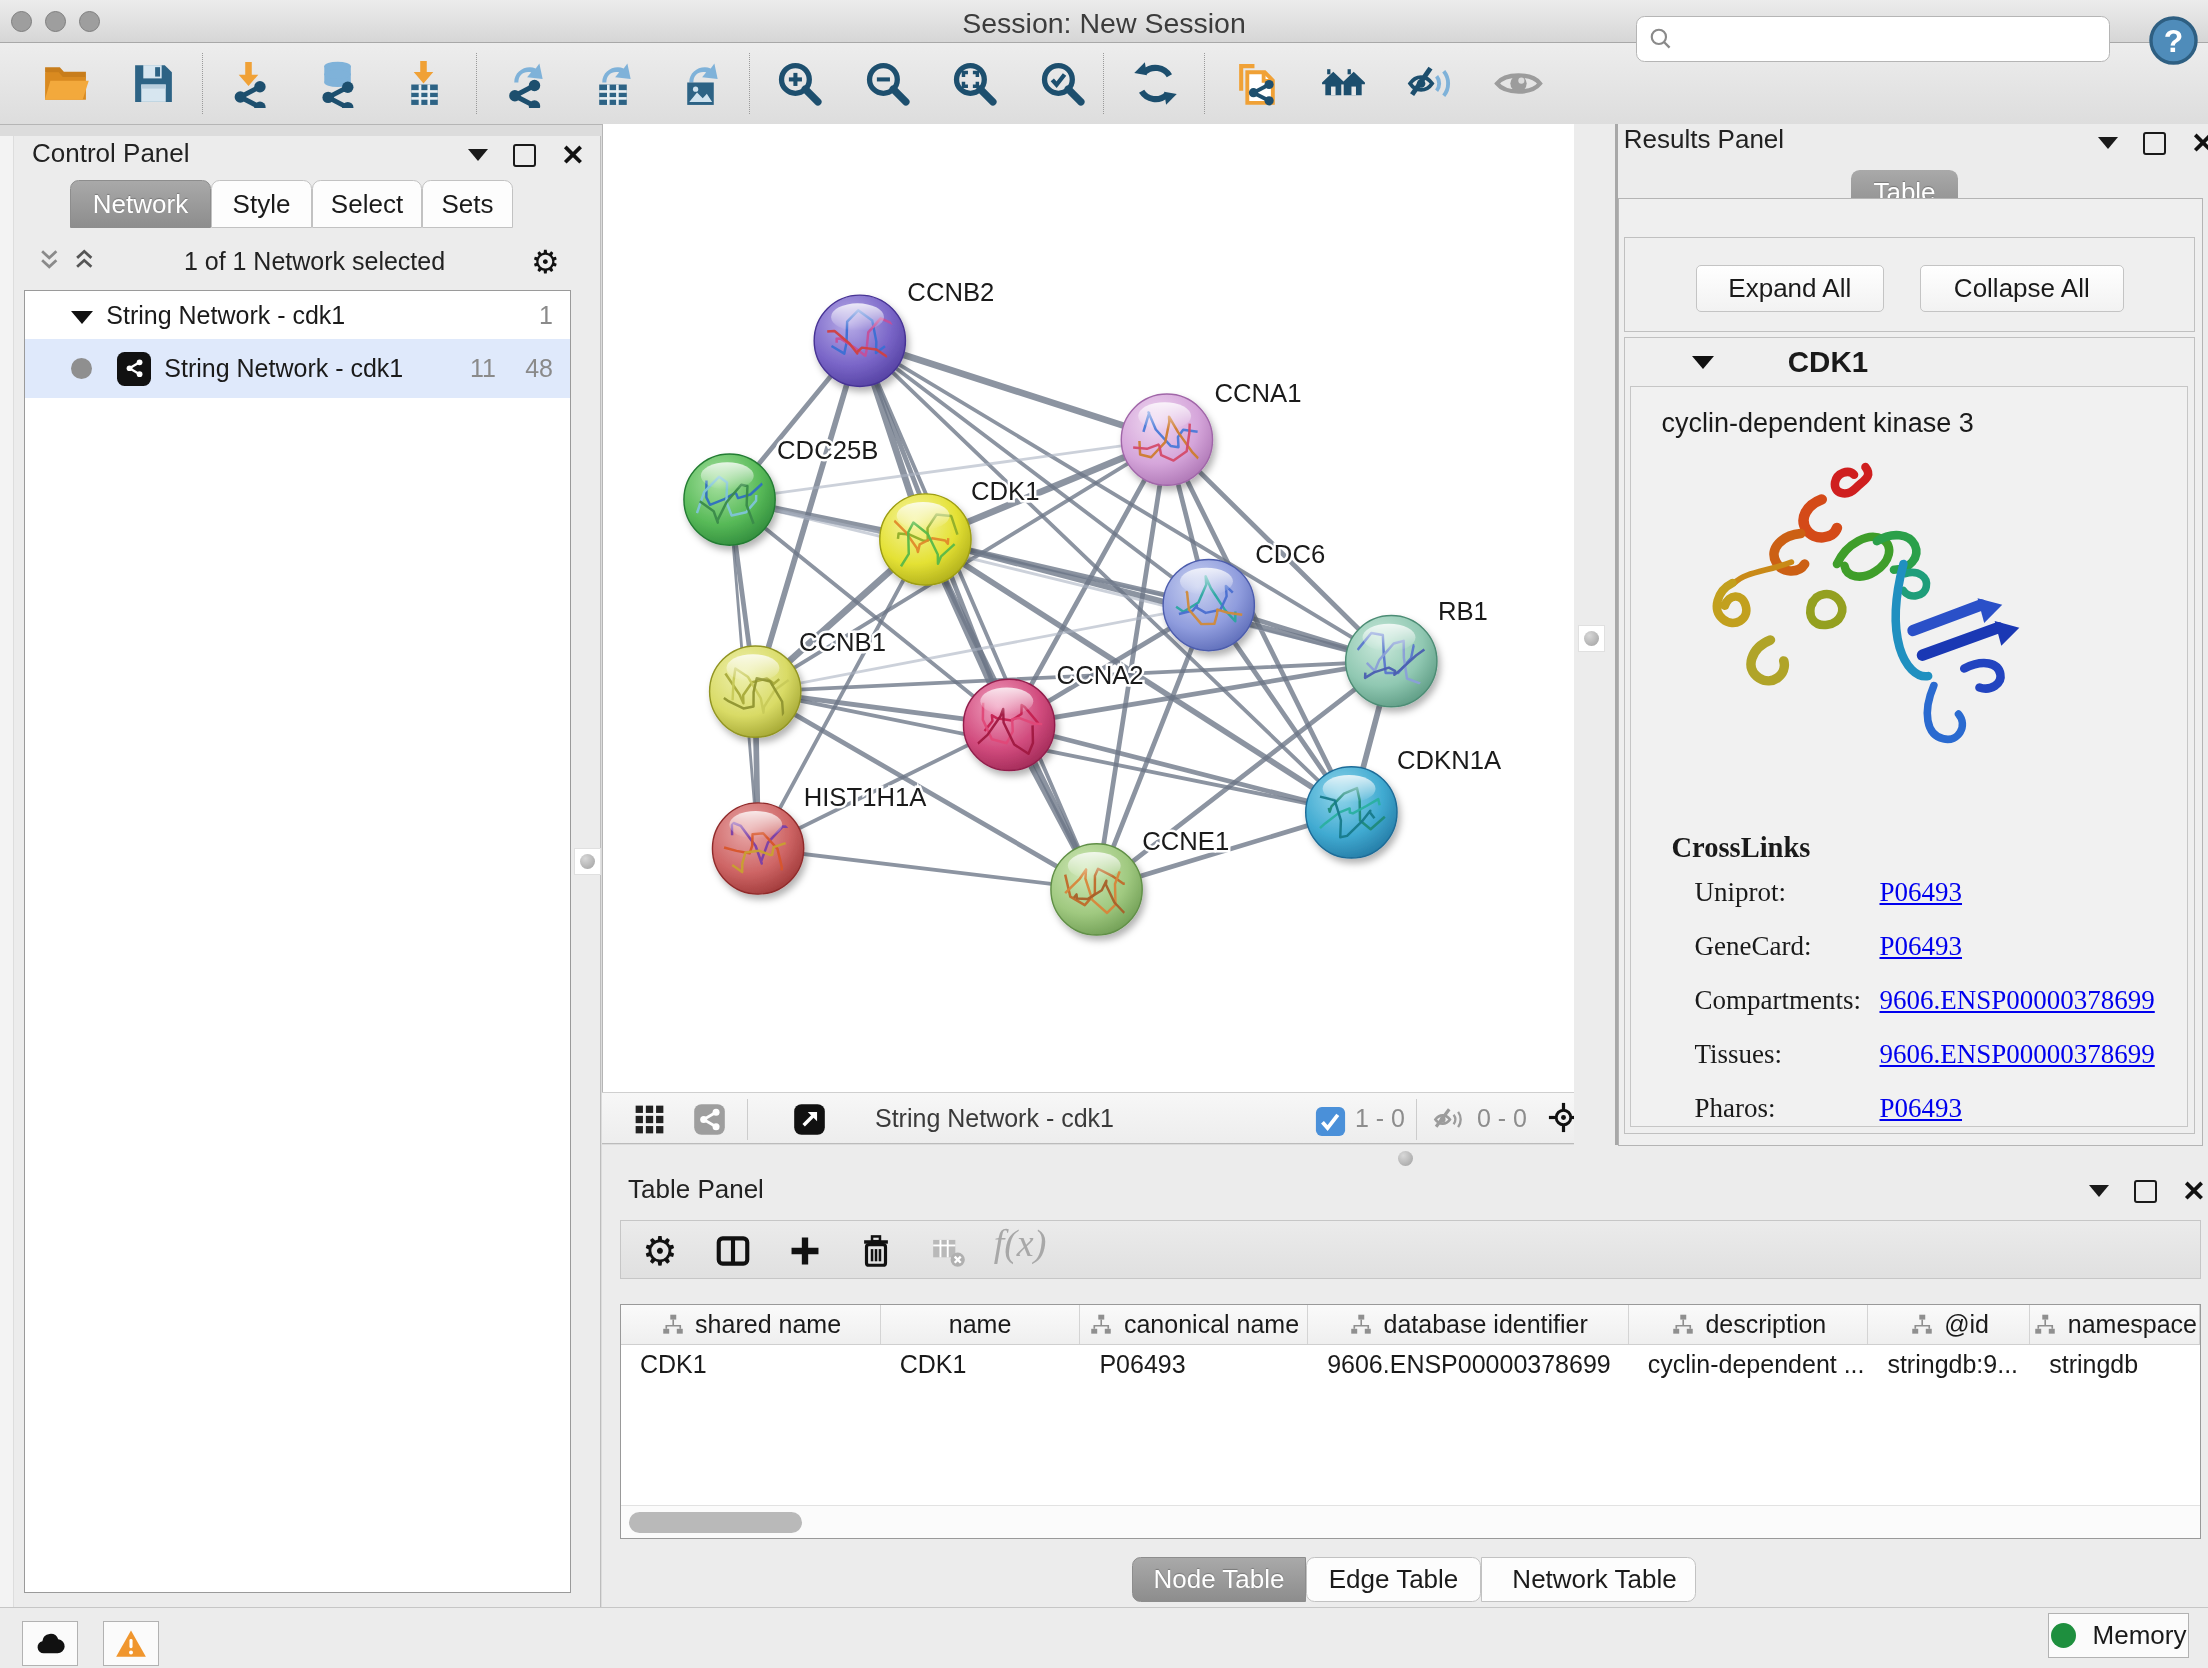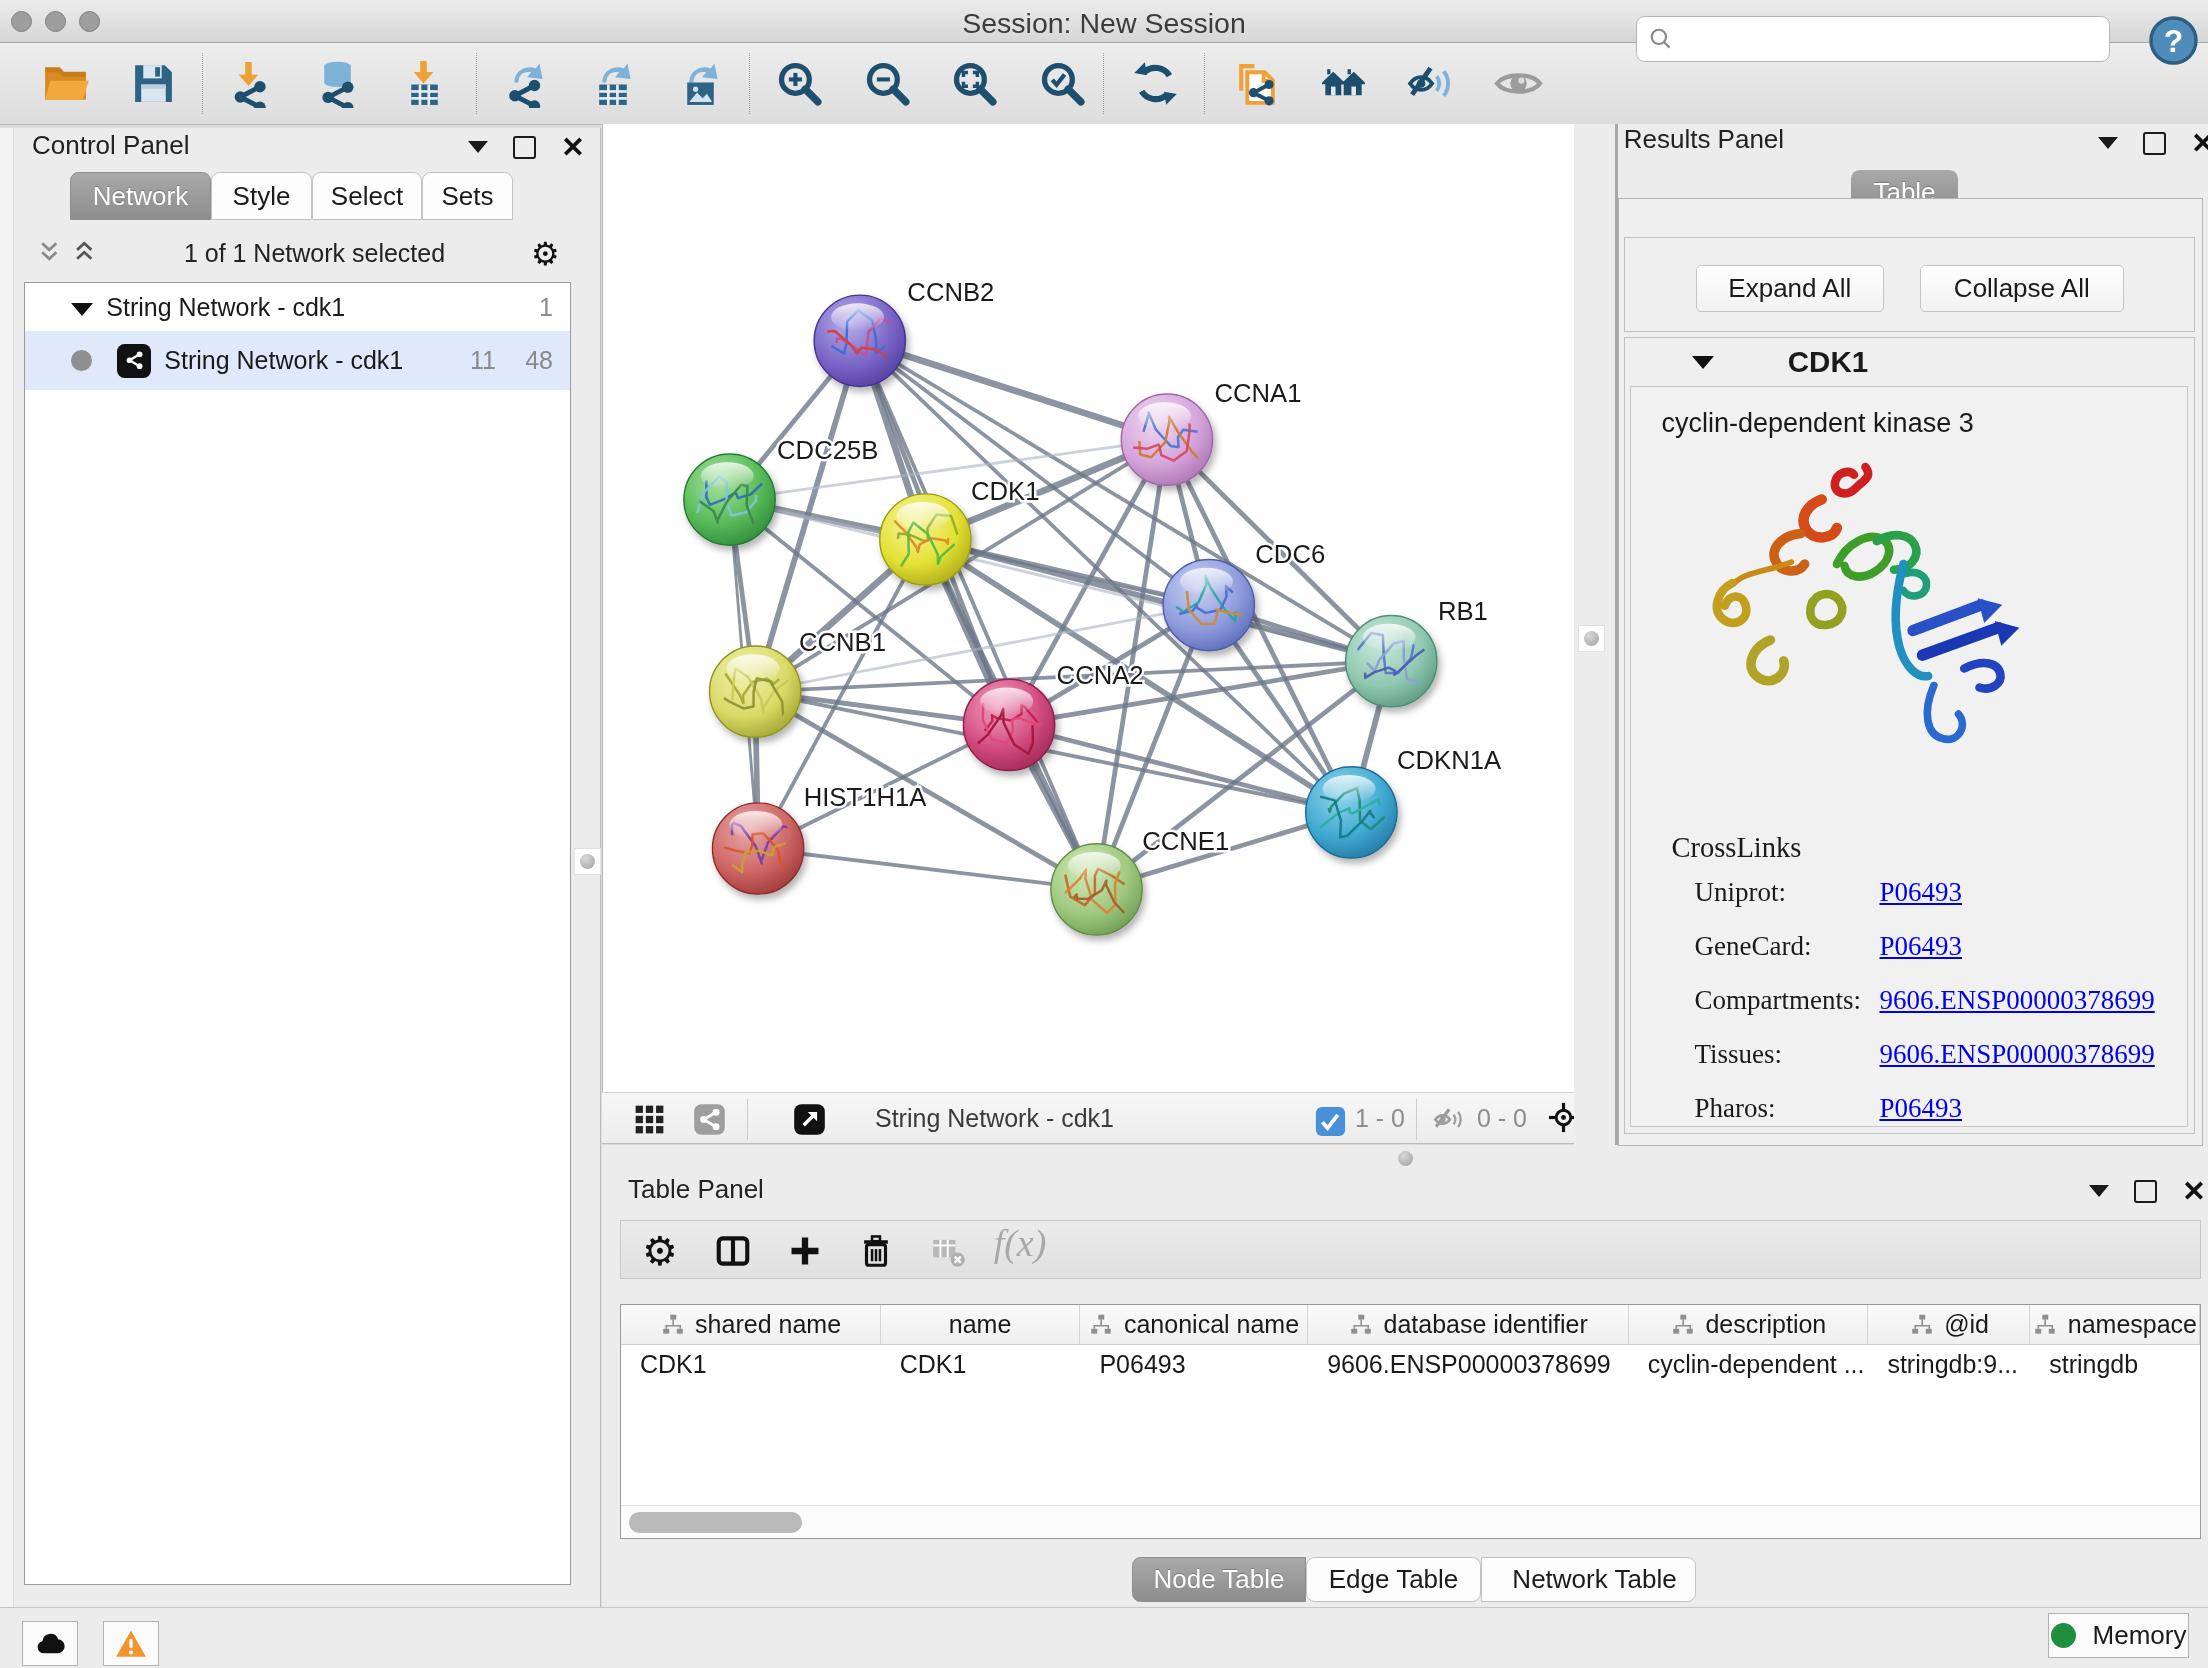--- a/index.html
+++ b/index.html
@@ -19,21 +19,21 @@
   #help-btn{position:absolute;left:2148px;top:15px;width:51px;height:51px;}
   
   .panel-title{font-size:26px;color:#222;}
   .win-ctrl{display:flex;align-items:center;gap:25px;}
   .wc-tri{width:0;height:0;border-left:10.5px solid transparent;border-right:10.5px solid transparent;border-top:12.4px solid #1a1a1a;}
   .wc-box{width:19px;height:19px;border:2.9px solid #1a1a1a;border-radius:2.9px;}
   .wc-x{font-size:28.5px;font-weight:bold;color:#111;line-height:19px;}
   .tab{height:48px;box-sizing:border-box;border:1px solid #c2c2c2;background:#fdfdfd;display:flex;align-items:center;justify-content:center;font-size:26px;border-radius:8.6px 8.6px 0 0;}
   .tab.active{background:linear-gradient(#a9a9a9,#8d8d8d);color:#fff;border-color:#8d8d8d;text-shadow:0 -1px 1px rgba(0,0,0,.25);}
   
-  #control-panel{left:0;top:128px;width:601px;height:1484px;background:#ececec;border-right:1.9px solid #bdbdbd;box-sizing:border-box;}
+  #control-panel{left:0;top:136px;width:601px;height:1484px;background:#ececec;border-right:1.9px solid #bdbdbd;box-sizing:border-box;}
   #cp-edge{left:0;top:0;width:13.3px;height:1484px;background:#f3f3f3;border-right:1px solid #ddd;}
   #cp-tabs{left:70px;top:44px;display:flex;}
   #cp-info{left:24px;top:99px;width:547px;height:53px;display:flex;align-items:center;}
   #cp-info svg{width:28.5px;height:28.5px;}
   #cp-tree{left:24px;top:154px;width:547px;height:1303px;background:#fff;border:1.9px solid #9a9a9a;box-sizing:border-box;}
   .tree-row{position:relative;width:100%;display:flex;align-items:center;font-size:25px;}
   .tree-count{color:#8a8a8a;}
   .share-badge{width:34px;height:34px;border-radius:7.6px;display:inline-flex;align-items:center;justify-content:center;}
   .share-badge svg{width:28.5px;height:28.5px;}
   
@@ -54,21 +54,21 @@
   #results-panel{left:1618px;top:124px;width:591px;height:1021px;background:#ececec;}
   #rp-tab{left:233px;top:46px;width:107px;height:44px;border-radius:8.6px;background:linear-gradient(#a9a9a9,#8d8d8d);color:#fff;display:flex;align-items:center;justify-content:center;font-size:26px;text-shadow:0 -1px 1px rgba(0,0,0,.25);}
   #rp-outer{left:0px;top:74px;width:585px;height:948px;background:#efefef;border:1.9px solid #b4b4b4;box-sizing:border-box;}
   #rp-buttonbox{left:4.8px;top:38px;width:571px;height:95px;border:1.9px solid #c0c0c0;box-sizing:border-box;}
   .rp-btn{position:absolute;top:27px;height:45px;background:linear-gradient(#ffffff,#f2f2f2);border:1px solid #c4c4c4;border-radius:5px;display:flex;align-items:center;justify-content:center;font-size:26px;}
   #rp-gene{left:4.8px;top:138px;width:571px;height:797px;border:1.9px solid #c0c0c0;box-sizing:border-box;}
   #rp-gene-head{position:relative;height:48px;display:flex;align-items:center;}
   #rp-gene-body{position:absolute;left:5.7px;top:48px;right:5.7px;bottom:5.7px;background:#f1f1f1;border:1px solid #c6c6c6;}
   .tri-down{width:0;height:0;border-left:11.4px solid transparent;border-right:11.4px solid transparent;border-top:13.3px solid #111;}
   #crosslinks{font-family:"Liberation Serif",serif;}
-  #crosslinks .xl-head{font-size:28.5px;font-weight:normal;margin:0 0 13.3px 0;}
+  #crosslinks .xl-head{font-size:28.5px;font-weight:bold;margin:0 0 13.3px 0;}
   .xl-row{display:flex;font-size:27px;margin-bottom:23px;}
   .xl-label{width:185px;padding-left:23px;}
   .xl-value{color:#0000ee;text-decoration:underline;}
   
   #table-panel{left:602px;top:1172px;width:1606px;height:436px;background:#ececec;}
   #tp-toolbar{left:18px;top:48px;width:1581px;height:59px;background:linear-gradient(#ebebeb,#e0e0e0);border:1px solid #c6c6c6;box-sizing:border-box;}
   .tp-icon{position:absolute;top:9.5px;width:40px;height:40px;display:flex;align-items:center;justify-content:center;}
   .tp-icon svg{width:38px;height:38px;}
   #tp-fx{font-family:"Liberation Serif",serif;font-style:italic;font-size:38px;color:#a8a8a8;top:1.9px;}
   #tp-table{left:18px;top:132px;width:1581px;height:235px;background:#fff;border:1px solid #999;box-sizing:border-box;overflow:hidden;}

